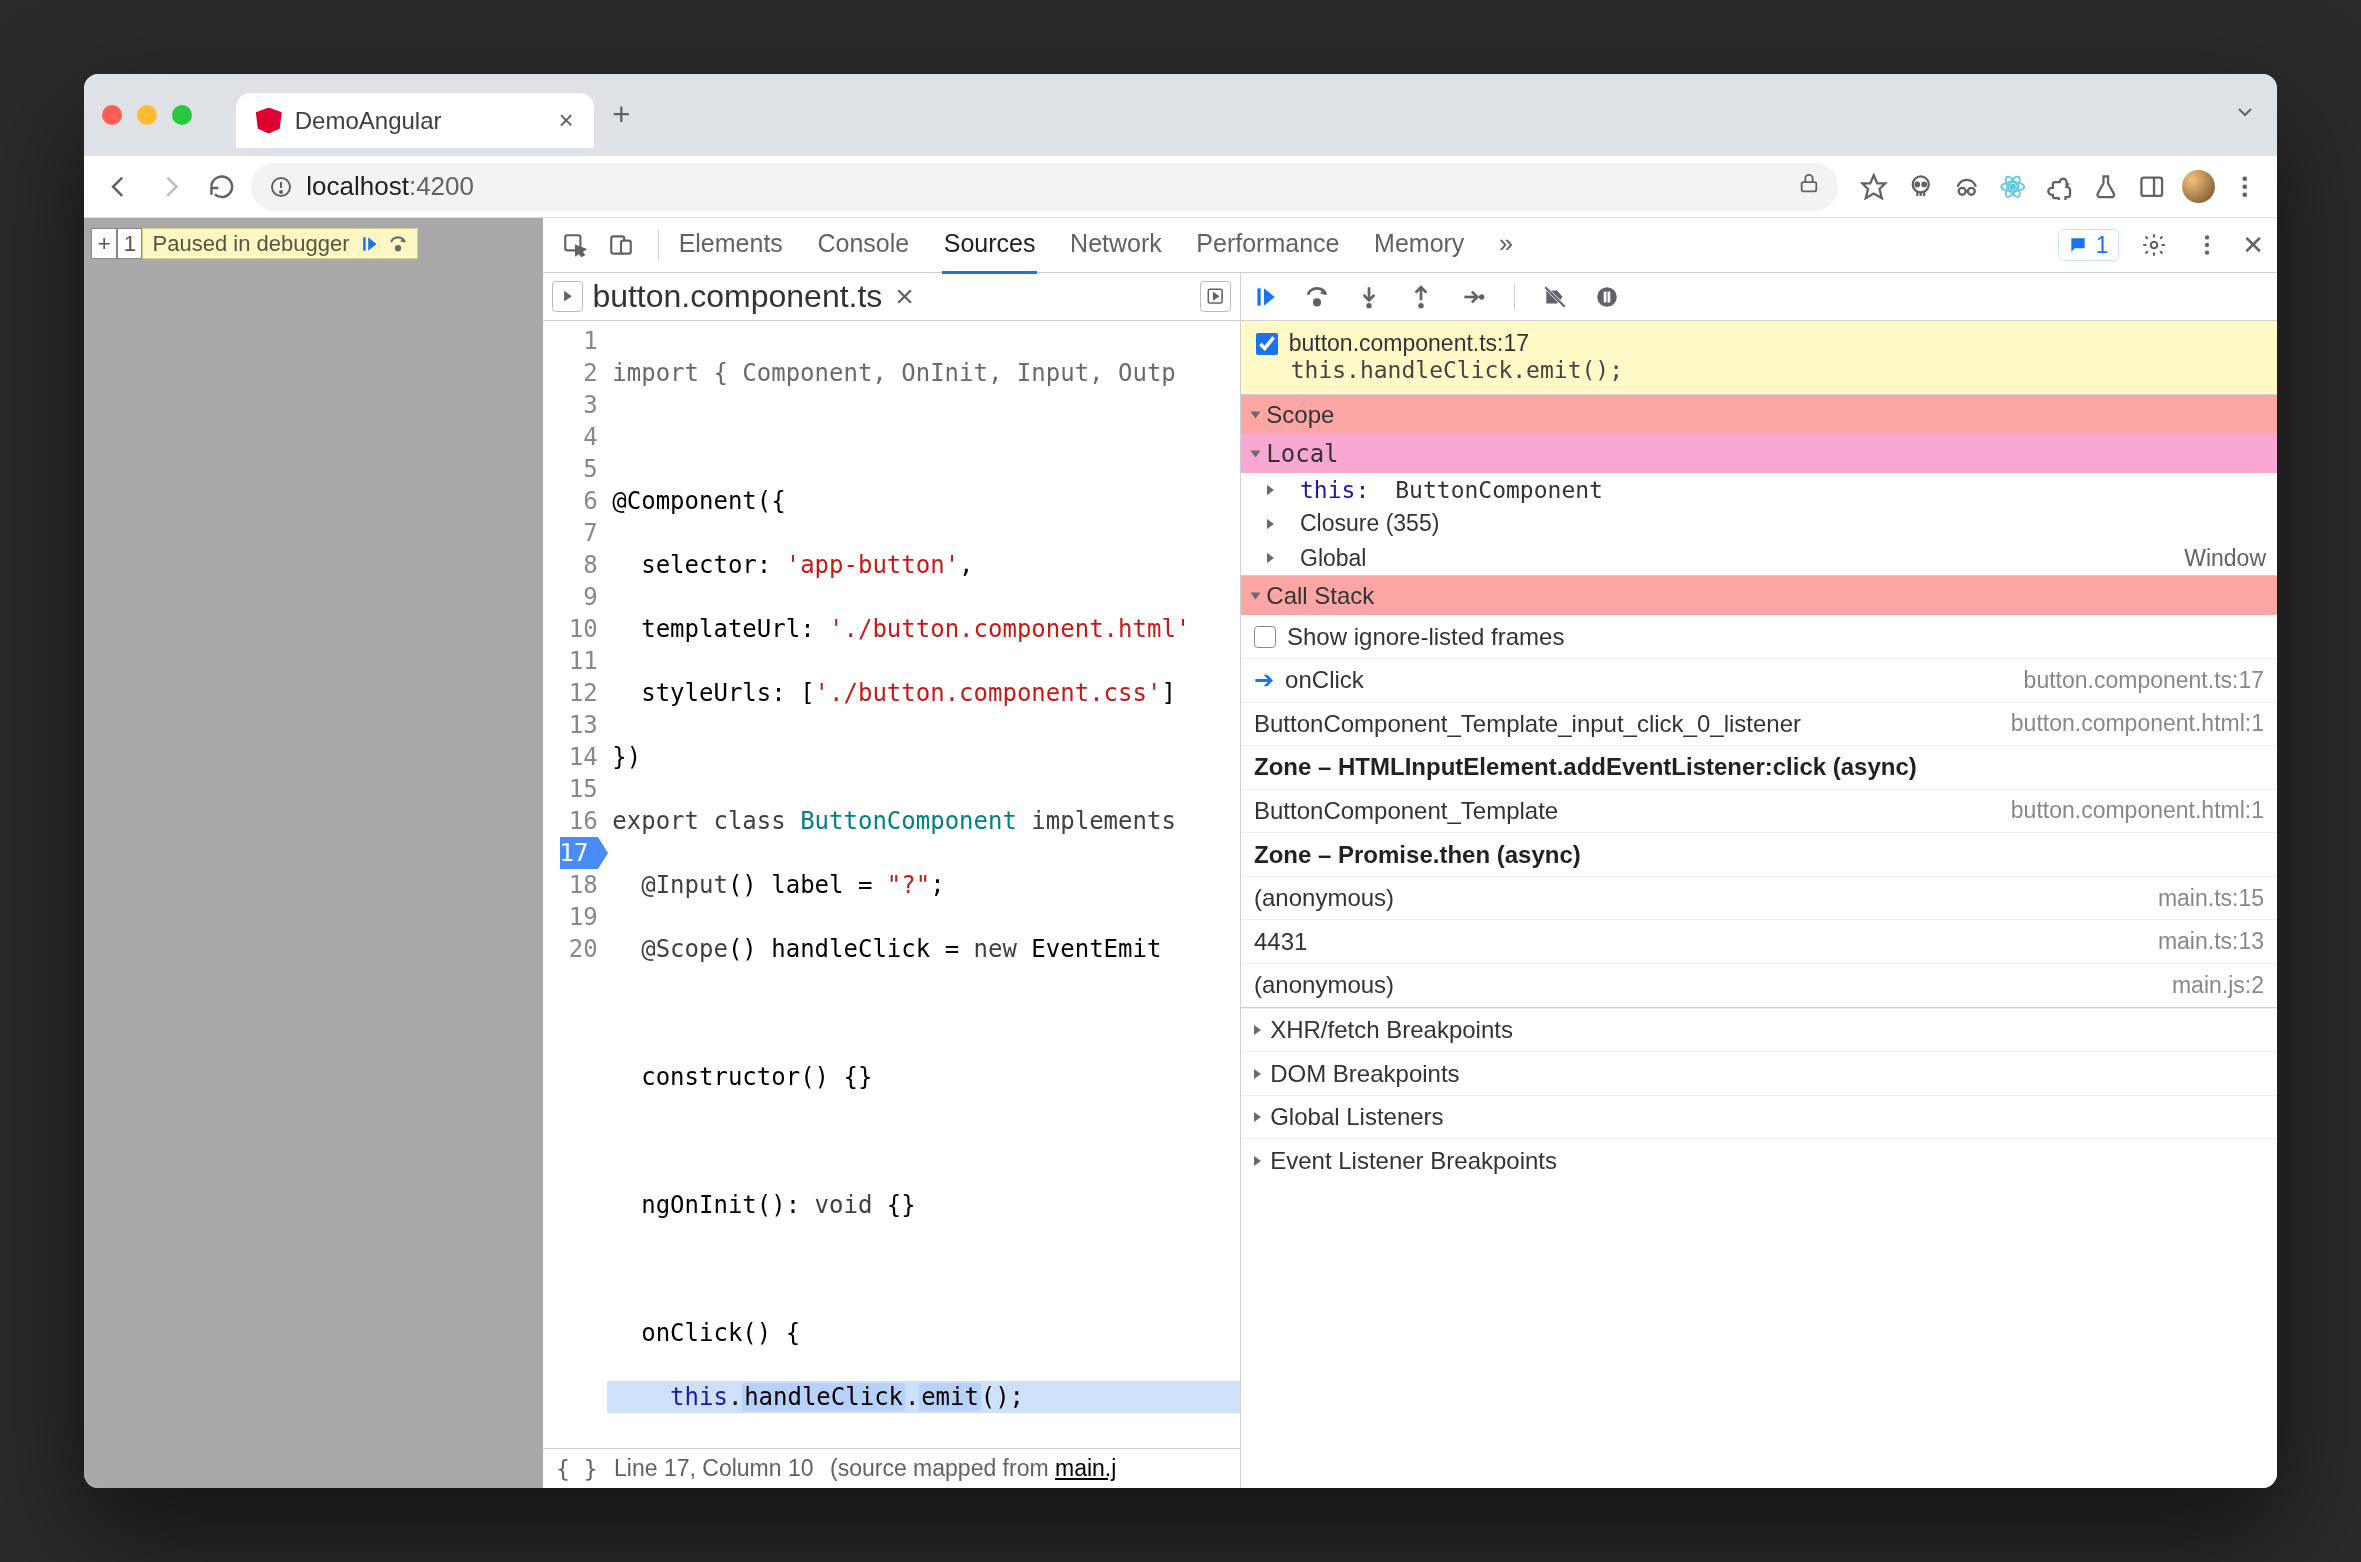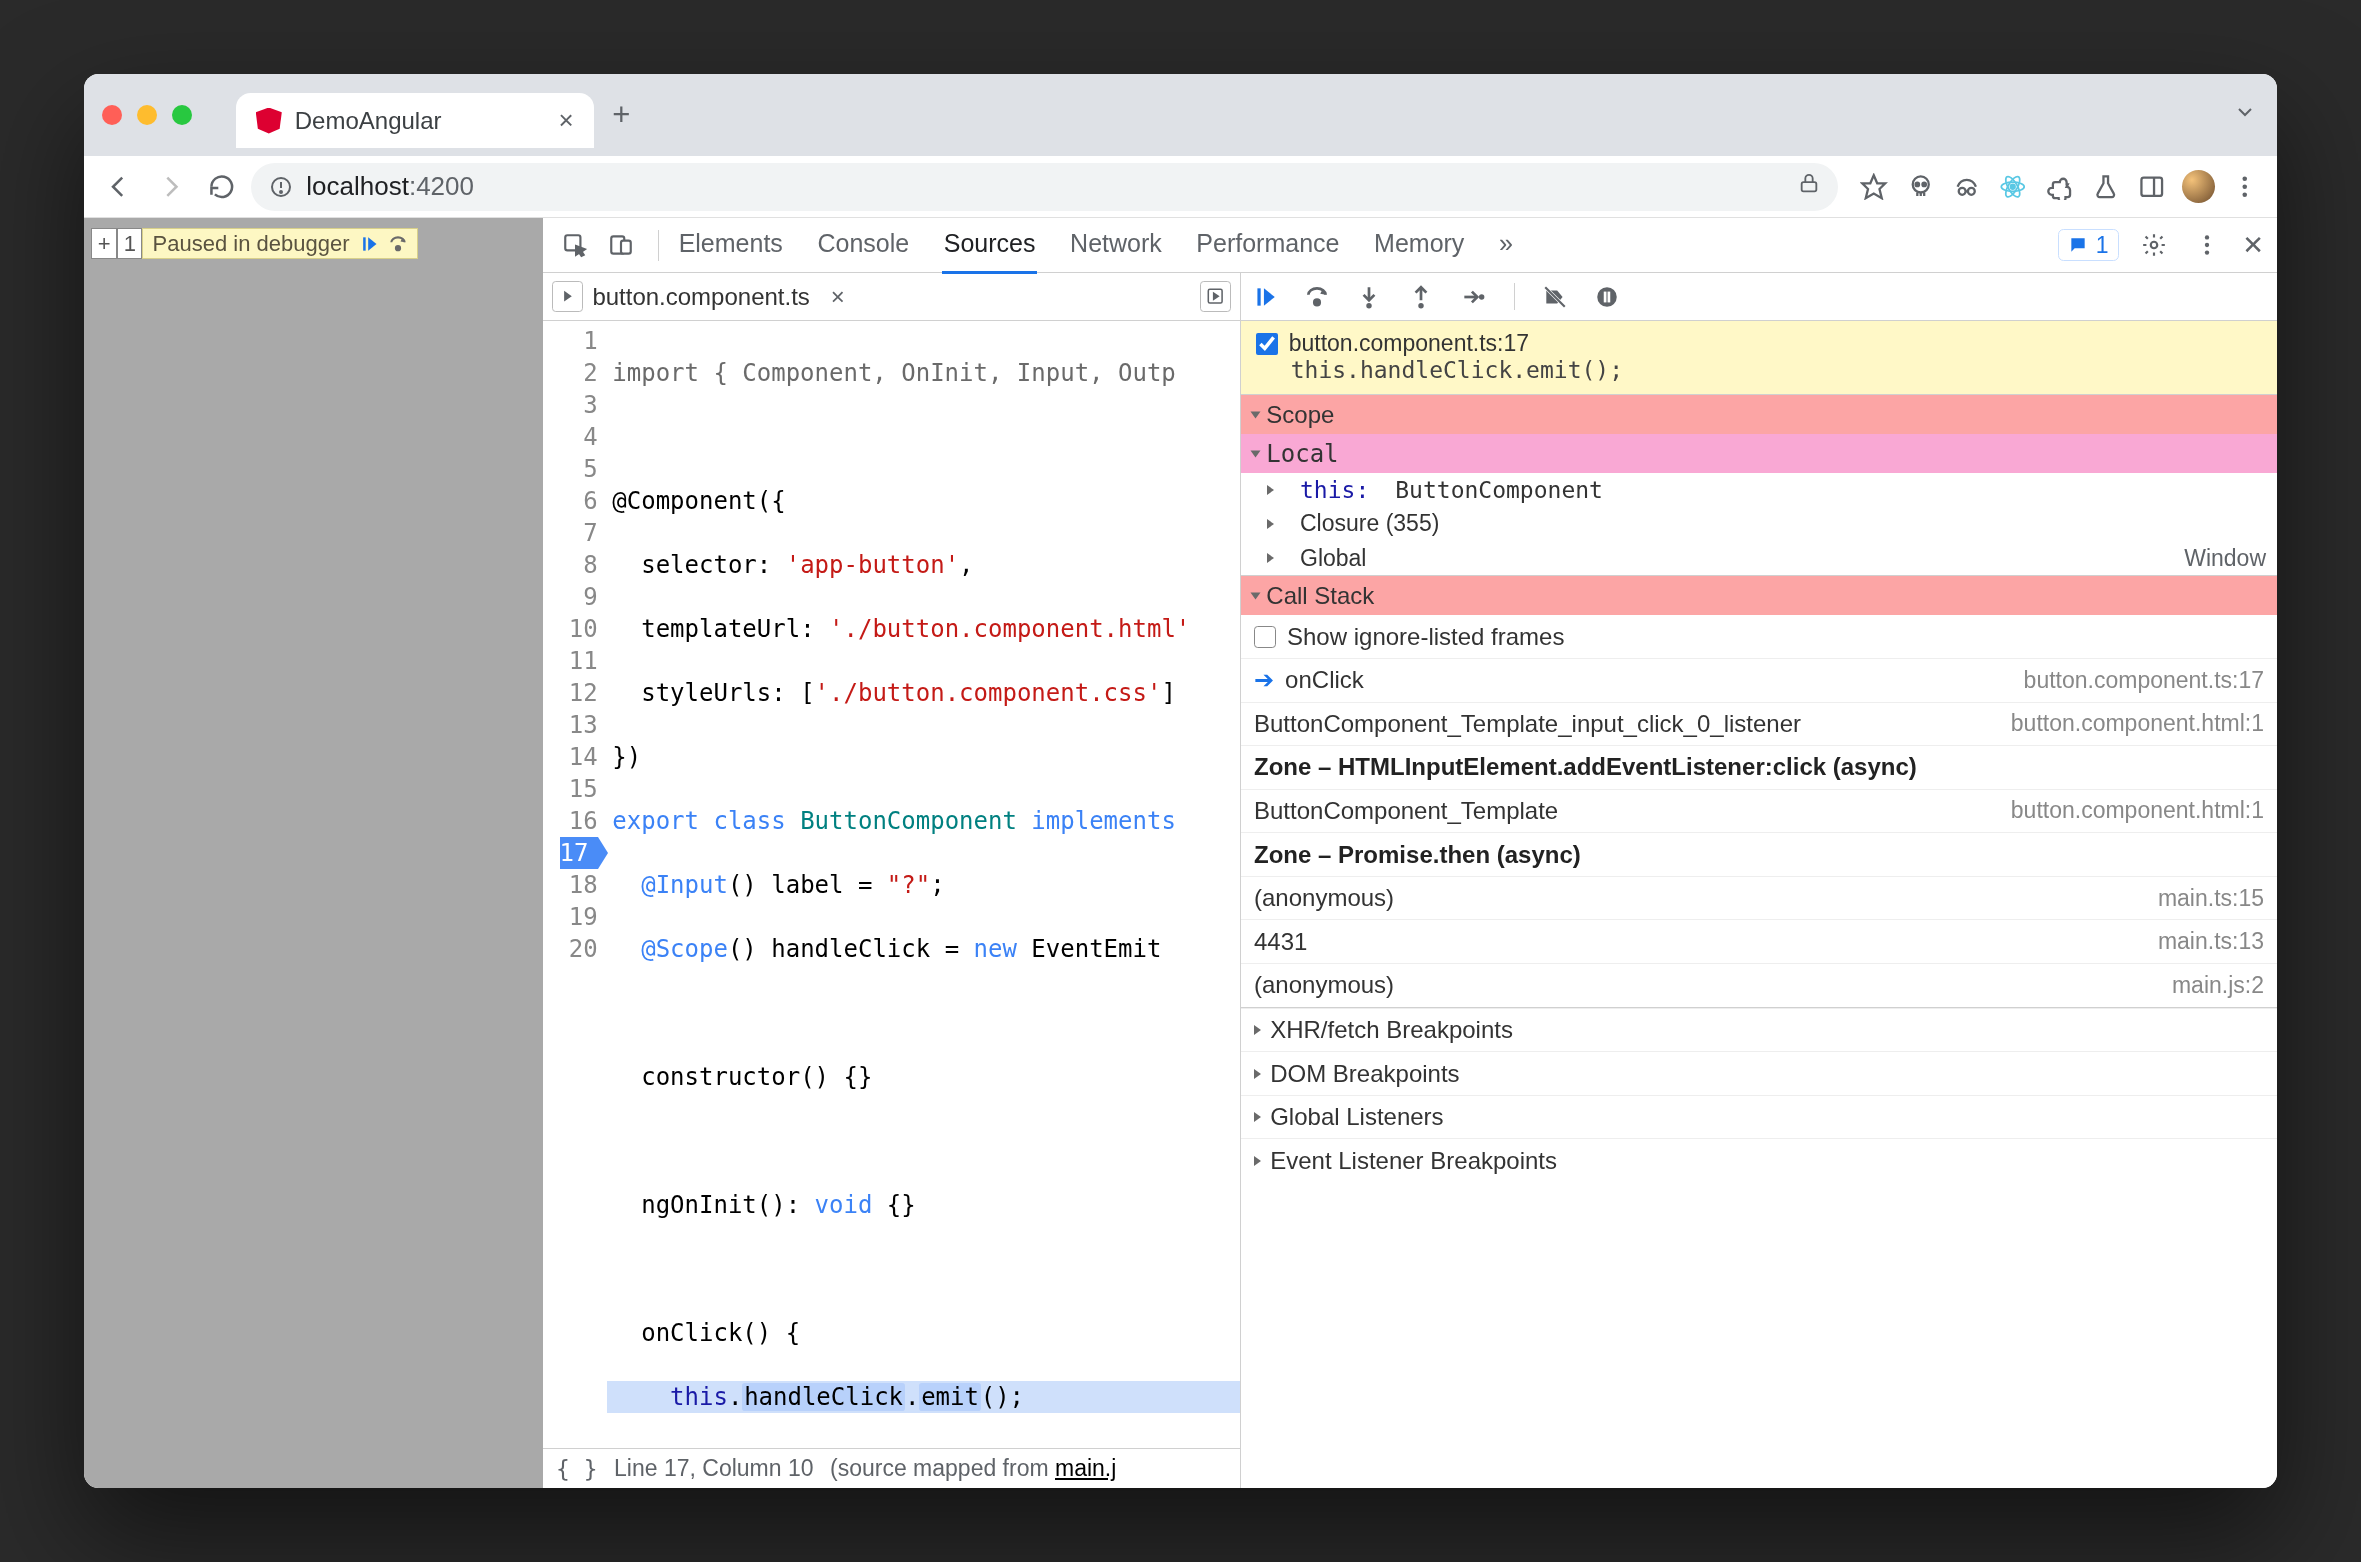--- a/index.html
+++ b/index.html
@@ -61,32 +61,32 @@
   .dt-tab.active { color:#202124; border-bottom:3.7px solid #1a73e8; }
   .dt-right { margin-left:auto; display:flex; align-items:center; gap:16.5px; }
   .issues-chip { display:flex; align-items:center; gap:7.3px; border:0.9px solid #c9dfff; border-radius:5.5px; padding:1.8px 9.2px; color:#1a73e8; cursor:pointer; font-size:23px; }
   .close-x { font-size:26px; color:#5f6368; cursor:pointer; }
 
   .dt-body { flex:1; display:flex; min-height:0; }
   
   .editor-col { width:698px; display:flex; flex-direction:column; border-right:0.9px solid #d0d0d0; min-width:0; }
   .file-tabs { height:48px; border-bottom:0.9px solid #d0d0d0; display:flex; align-items:center; padding:0 9.2px; gap:9.2px; }
   .file-play { width:31px; height:31px; border:0.9px solid #bbb; border-radius:3.7px; display:flex; align-items:center; justify-content:center; color:#5f6368; cursor:pointer; }
-  .file-tab { display:flex; gap:21px; align-items:center; font-size:24px; color:#333; }
+  .file-tab { display:flex; gap:13px; align-items:center; font-size:32px; color:#333; }
   .file-tab .x { color:#5f6368; cursor:pointer; }
   .file-side-play { margin-left:auto; }
   .code-area { flex:1; display:flex; font-family: Menlo, Consolas, monospace; font-size:24px; line-height:32px; min-height:0; overflow:hidden; }
   .gutter { background:#fff; text-align:right; color:#888; padding:3.7px 9.2px 3.7px 16.5px; user-select:none; }
   .gutter .ln { height:32px; }
   .gutter .cur { background:#4a8cf7; color:#fff; position:relative; padding-right:9.2px; }
   .gutter .cur::after { content:""; position:absolute; right:-10px; top:0; border-left:10px solid #4a8cf7; border-top:16px solid transparent; border-bottom:16px solid transparent; }
   .code { flex:1; padding:3.7px 0; white-space:pre; overflow:hidden; }
   .code .row { height:32px; padding-left:5.5px; }
   .code .row.sel { background:#cfe0fb; }
-  .tok-k { color:#3b82f6; } 
+  .tok-k { color:#404040; } 
   .tok-s { color:#c41a16; } 
   .tok-t { color:#008080; } 
   .tok-b { color:#1a1aa6; } 
   .tok-g { color:#6a6a6a; }
   .inline-mark { background:#b8d1fb; border-radius:2.8px; padding:0 1.8px; }
   .status-line { height:40px; border-top:0.9px solid #d0d0d0; display:flex; align-items:center; padding:0 13px; gap:16.5px; color:#5f6368; font-size:23px; }
   .braces { font-family: Menlo, monospace; }
   .status-line a { color:#000000; text-decoration:underline;margin-top:30px; }
 
   

